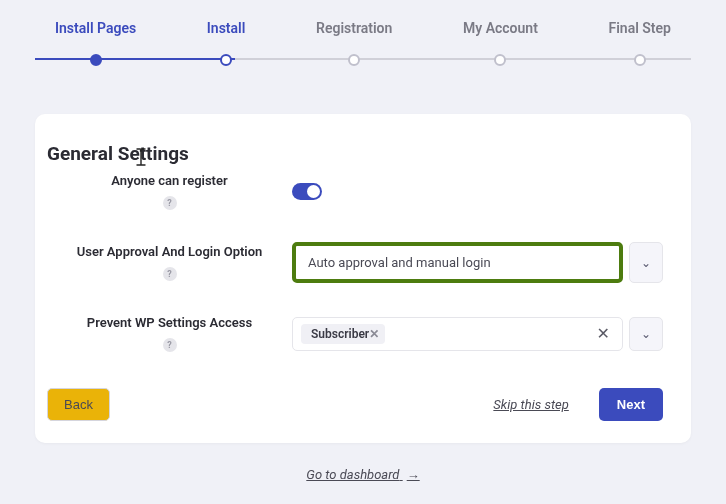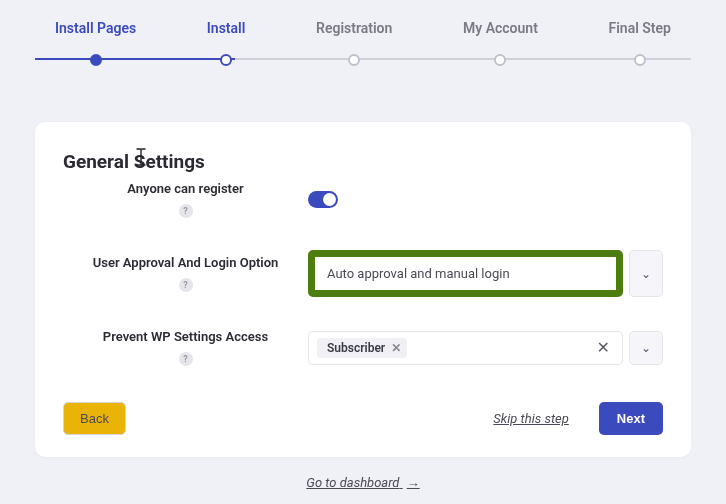--- a/index.html
+++ b/index.html
@@ -68,22 +68,22 @@
   .step.done .step-dot {
     border-color: #3b4bbd;
     background: #fff;
   }
   .step.done .step-dot {
     background: #3b4bbd;
   }
   .card {
     background: #fff;
     border-radius: 10px;
-    margin: 16px 35px;
-    padding: 28px 28px 22px 28px;
+    margin: 8px 35px;
+    padding: 28px 28px 22px 12px;
     box-shadow: 0 1px 3px rgba(0,0,0,0.04);
   }
   .card-title {
     font-size: 19px;
     font-weight: 700;
     color: #2b2b33;
     margin-bottom: 8px;
   }
   .card-subtitle {
     font-size: 13px;
@@ -135,21 +135,21 @@
     top: 2px;
     right: 2px;
   }
   .select-wrap {
     flex: 1;
     display: flex;
     gap: 6px;
   }
   .select-main {
     flex: 1;
-    border: 7px solid #4d7c0f;
+    border: 4px solid #4d7c0f;
     border-radius: 5px;
     padding: 9px 12px;
     font-size: 13px;
     color: #4a4a55;
     background: #fff;
   }
   .select-arrow {
     width: 34px;
     border: 1px solid #e5e5ea;
     background: #f5f5fa;
@@ -172,21 +172,20 @@
   }
   .tag {
     background: #f0f0f5;
     border-radius: 4px;
     padding: 3px 6px 3px 10px;
     font-size: 12px;
     font-weight: 600;
     color: #3a3a45;
     display: inline-flex;
     align-items: center;
-    gap: 6px;
   }
   .tag-x {
     color: #8a8a95;
     font-size: 12px;
     cursor: pointer;
   }
   .clear-x {
     color: #5a5a65;
     font-size: 16px;
     cursor: pointer;
@@ -224,21 +223,21 @@
     color: #fff;
     border: none;
     border-radius: 5px;
     padding: 9px 18px;
     font-size: 13px;
     font-weight: 600;
     cursor: pointer;
   }
   .dashboard-link {
     text-align: center;
-    margin-top: 18px;
+    margin-top: 24px;
     font-size: 13px;
     font-style: italic;
     text-decoration: underline;
     color: #4a4a55;
     cursor: pointer;
   }
   .arrow-right {
     font-style: normal;
     text-decoration: none;
     margin-left: 4px;

